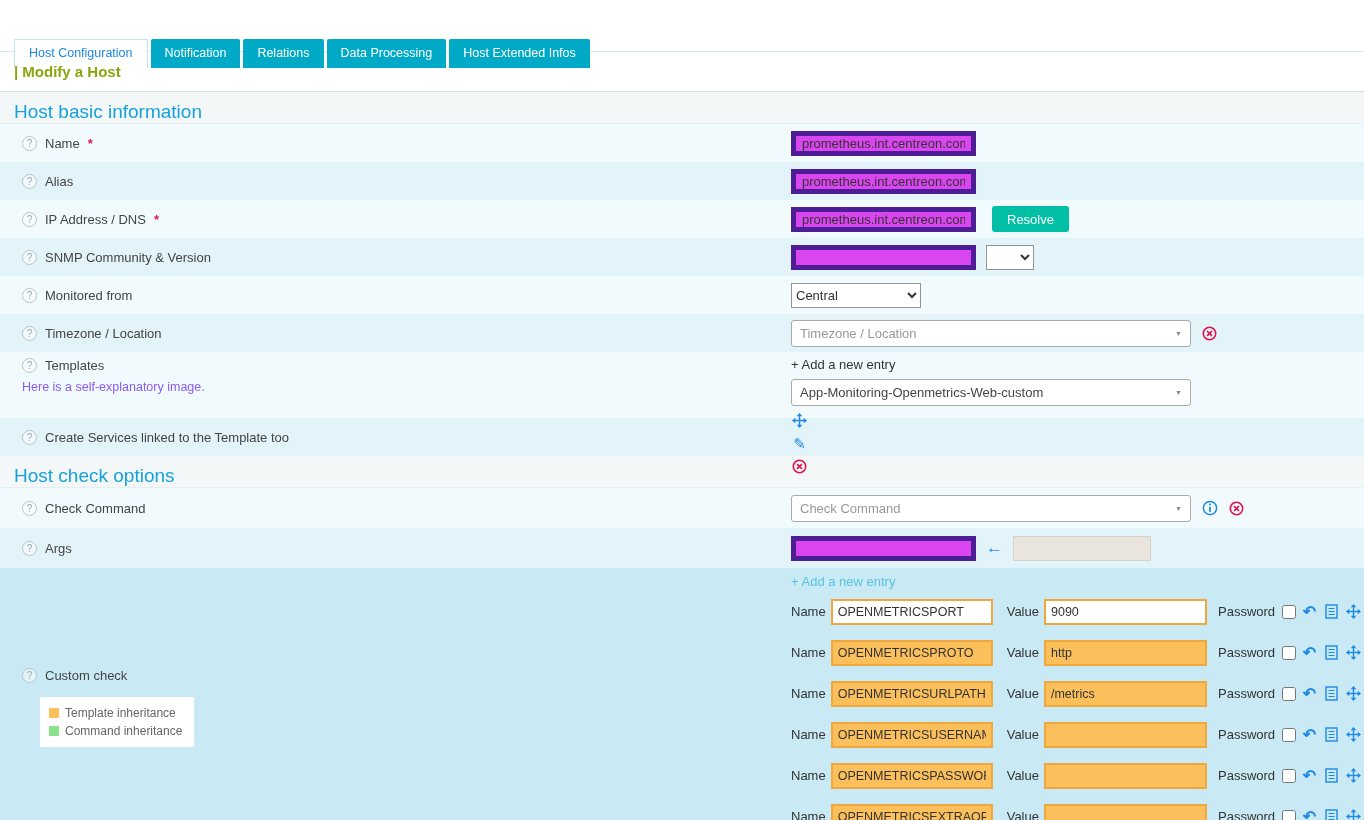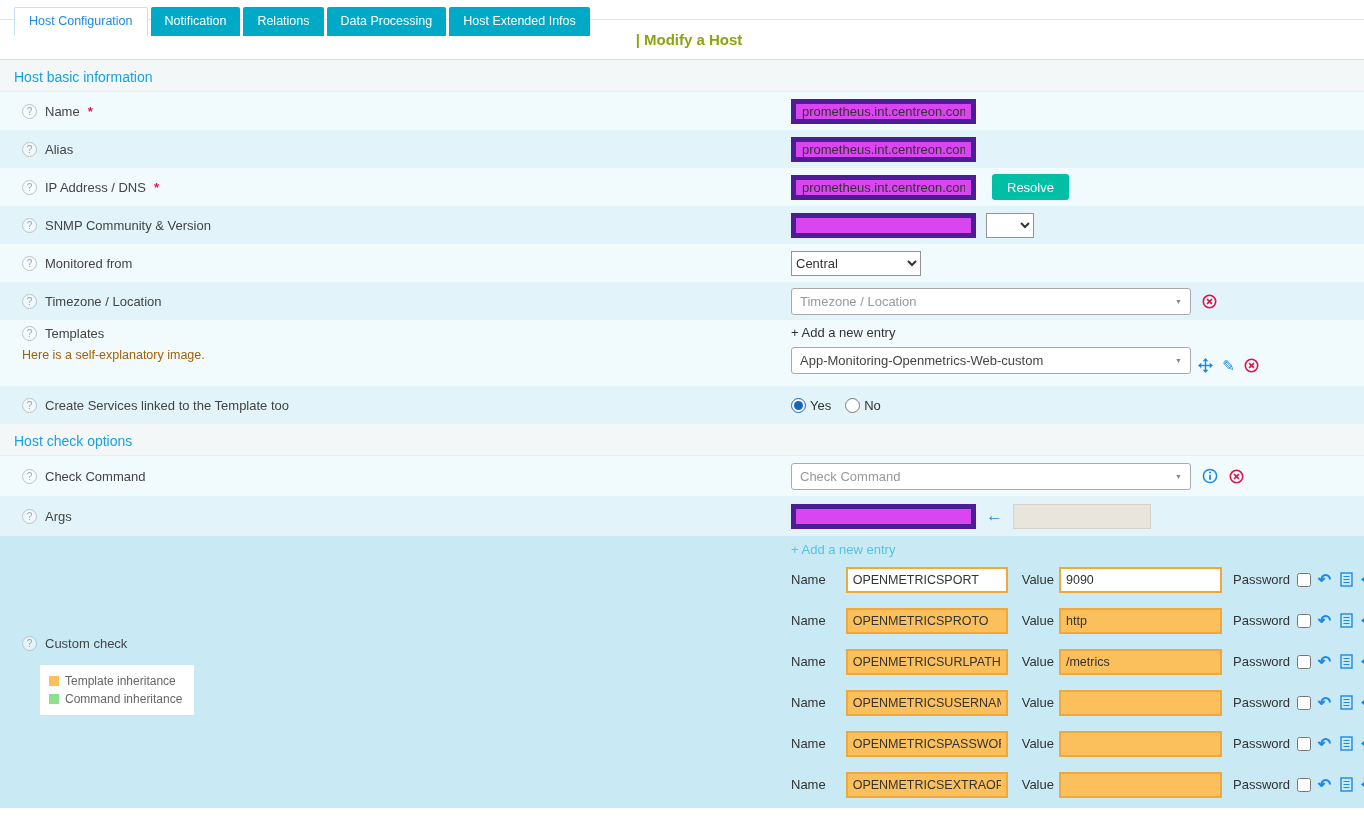--- a/index.html
+++ b/index.html
@@ -13,20 +13,21 @@
     position: relative;
   }
 
   
   .tabbar {
     display: flex; gap: 3px;
     padding: 7px 0 0 14px;
     height: 20px;
     border-bottom: 1px solid #cfeaf3;
     background: #fff;
+    margin-top: 32px;
   }
   .tab {
     background: var(--tab-teal);
     color: #fff;
     padding: 7px 14px 0;
     height: 29px;
     font-size: 12.5px;
     border-radius: 2px 2px 0 0;
     cursor: pointer;
     white-space: nowrap;
@@ -38,34 +39,33 @@
     border-bottom: 1px solid #fff;
     margin-bottom: -1px;
     padding-top: 6px;
   }
 
   
   .titlebar {
     height: 40px;
     padding: 11px 0 0 14px;
     border-bottom: 1px solid #dcdcdc;
-    text-align: center;
   }
   .page-title {
     color: var(--title-green);
     font-weight: bold;
     font-size: 15px;
   }
 
   
   .section {
     height: 32px;
     background: #f3f7f8;
     color: var(--section-blue);
-    font-size: 14px;
+    font-size: 19px;
     padding: 9px 0 0 14px;
     border-bottom: 1px solid #e8eef0;
   }
 
   
   .row { display: flex; align-items: center; height: 38px; }
   .row.base { background: var(--row-light); }
   .row.alt  { background: var(--row-dark); }
   .lbl {
     flex: 0 0 791px;
@@ -142,24 +142,24 @@
   .icon-red  { color: var(--danger-red); }
   .glyph-undo { font-size: 16px; font-weight: bold; line-height: 1; }
   .glyph-pencil { font-size: 15px; line-height: 1; }
   .glyph-arrow { font-size: 17px; color: var(--accent-blue); cursor: pointer; }
 
   
   .row-templates { display: flex; height: 66px; background: var(--row-light); }
   .tpl-lbl { flex: 0 0 791px; padding: 6px 14px 0 22px; }
   .tpl-lbl .labline { display: flex; align-items: center; gap: 8px; margin-bottom: 5px; }
   .help-text { color: #999; font-size: 12.5px; margin-left: 0; }
-  .help-link { color: #a16207; font-size: 12.5px; text-decoration: none; cursor: pointer; display: inline-block; margin-top: 2px; }
+  .help-link { color: #8b5cf6; font-size: 12.5px; text-decoration: none; cursor: pointer; display: inline-block; margin-top: 2px; }
   .tpl-ctl { flex: 1; padding-top: 5px; }
   .add-entry-dark { color: #333; font-size: 13px; cursor: pointer; margin-bottom: 7px; display: inline-block; }
-  .select-line { display: flex; align-items: flex-end; gap: 6px; }
+  .select-line { display: flex; align-items: flex-start; gap: 6px; flex-direction: column; }
 
   .radios { gap: 14px; }
   .radios label { display: inline-flex; align-items: center; gap: 4px; cursor: pointer; color: #333; }
   .radios input[type=radio] { width: 15px; height: 15px; accent-color: #1565c0; }
 
   
   .macros { height: 272px; background: var(--macros-bg); display: flex; overflow: hidden; }
   .macros-left { flex: 0 0 791px; padding: 100px 0 0 22px; }
   .macros-label { display: flex; align-items: center; gap: 8px; }
   .legend {
@@ -178,21 +178,21 @@
   .mlabel { color: #333; font-size: 13px; }
   .macro-input {
     height: 26px;
     border: 2px solid var(--macro-border);
     background: #fff;
     padding: 0 5px;
     font-size: 12.5px; color: #333;
     font-family: "Liberation Sans", sans-serif;
   }
   .macro-input.inherited { background: var(--template-inheritance); }
-  .mname { width: 162px; margin-right: 9px; margin-left: 15px; }
+  .mname { width: 162px; margin-right: 9px; }
   .mvalue { width: 163px; margin-right: 6px; }
   .macro-check { width: 14px; height: 14px; margin-left: 2px; cursor: pointer; }
 </style>
 </head>
 <body>
 
 <div class="tabbar">
   <div class="tab active">Host Configuration</div>
 
   <div class="tab">Notification</div>
@@ -323,30 +323,20 @@
       </span>
     </div>
   </div>
 </div>
 
 <div class="row alt">
   <div class="lbl">
     <span class="qicon">?</span>
     <span class="lab">Create Services linked to the Template too</span>
   </div>
-  <div class="ctl radios">
-    <label>
-      <input type="radio" name="create-services" checked="" style="">
-      <span>Yes</span>
-    </label>
-    <label>
-      <input type="radio" name="create-services" style="">
-      <span>No</span>
-    </label>
-  </div>
 </div>
 
 <div class="section">
   <span>Host check options</span>
 </div>
 
 <div class="row base" style="height:40px">
   <div class="lbl">
     <span class="qicon">?</span>
     <span class="lab">Check Command</span>

